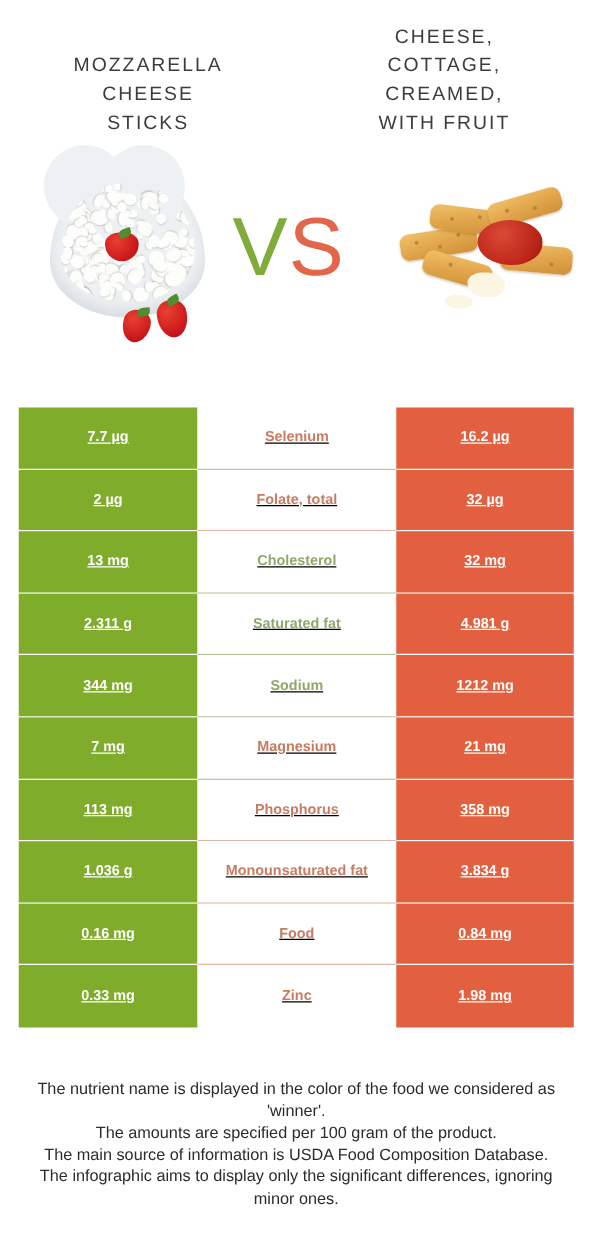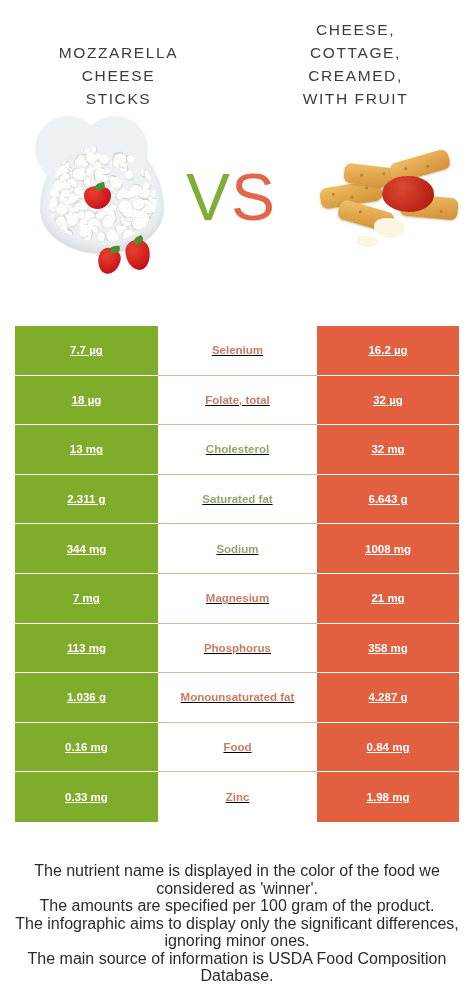--- a/index.html
+++ b/index.html
@@ -207,21 +207,21 @@
   .mid-inner.orange-div { border-bottom: 1px solid #dfb6a6; }
   .row:last-child .mid-inner { border-bottom: none; }
 
   
   .footer {
     position: absolute;
     left: 0;
     top: 862px;
     width: 474px;
     text-align: center;
-    font-size: 16px;
+    font-size: 13px;
     line-height: 17.5px;
     color: #2b2b2b;
     padding: 0 14px;
     box-sizing: border-box;
   }
   .footer p { margin: 0; }
 </style>
 </head>
 <body>
 
@@ -462,21 +462,21 @@
     <div class="row">
       <div class="cell left">7.7 µg</div>
       <div class="cell mid">
         <div class="mid-inner orange-div">
           <div class="nutrient orange">Selenium</div>
         </div>
       </div>
       <div class="cell right">16.2 µg</div>
     </div>
     <div class="row">
-      <div class="cell left">18 µg</div>
+      <div class="cell left">2 µg</div>
       <div class="cell mid">
         <div class="mid-inner orange-div">
           <div class="nutrient orange">Folate, total</div>
         </div>
       </div>
       <div class="cell right">32 µg</div>
     </div>
     <div class="row">
       <div class="cell left">13 mg</div>
       <div class="cell mid">
@@ -486,30 +486,30 @@
       </div>
       <div class="cell right">32 mg</div>
     </div>
     <div class="row">
       <div class="cell left">2.311 g</div>
       <div class="cell mid">
         <div class="mid-inner green-div">
           <div class="nutrient green">Saturated fat</div>
         </div>
       </div>
-      <div class="cell right">6.643 g</div>
+      <div class="cell right">4.981 g</div>
     </div>
     <div class="row">
       <div class="cell left">344 mg</div>
       <div class="cell mid">
         <div class="mid-inner green-div">
           <div class="nutrient green">Sodium</div>
         </div>
       </div>
-      <div class="cell right">1008 mg</div>
+      <div class="cell right">1212 mg</div>
     </div>
     <div class="row">
       <div class="cell left">7 mg</div>
       <div class="cell mid">
         <div class="mid-inner orange-div">
           <div class="nutrient orange">Magnesium</div>
         </div>
       </div>
       <div class="cell right">21 mg</div>
     </div>
@@ -522,21 +522,21 @@
       </div>
       <div class="cell right">358 mg</div>
     </div>
     <div class="row">
       <div class="cell left">1.036 g</div>
       <div class="cell mid">
         <div class="mid-inner orange-div">
           <div class="nutrient orange">Monounsaturated fat</div>
         </div>
       </div>
-      <div class="cell right">4.287 g</div>
+      <div class="cell right">3.834 g</div>
     </div>
     <div class="row">
       <div class="cell left">0.16 mg</div>
       <div class="cell mid">
         <div class="mid-inner orange-div">
           <div class="nutrient orange">Food</div>
         </div>
       </div>
       <div class="cell right">0.84 mg</div>
     </div>
@@ -547,15 +547,15 @@
           <div class="nutrient orange">Zinc</div>
         </div>
       </div>
       <div class="cell right">1.98 mg</div>
     </div>
   </div>
 
 <div class="footer">
   <p>The nutrient name is displayed in the color of the food we considered as 'winner'.</p>
   <p>The amounts are specified per 100 gram of the product.</p>
+  <p>The main source of information is USDA Food Composition Database.</p>
   <p>The infographic aims to display only the significant differences, ignoring minor ones.</p>
-  <p>The main source of information is USDA Food Composition Database.</p>
 </div>
 
 </body></html>

